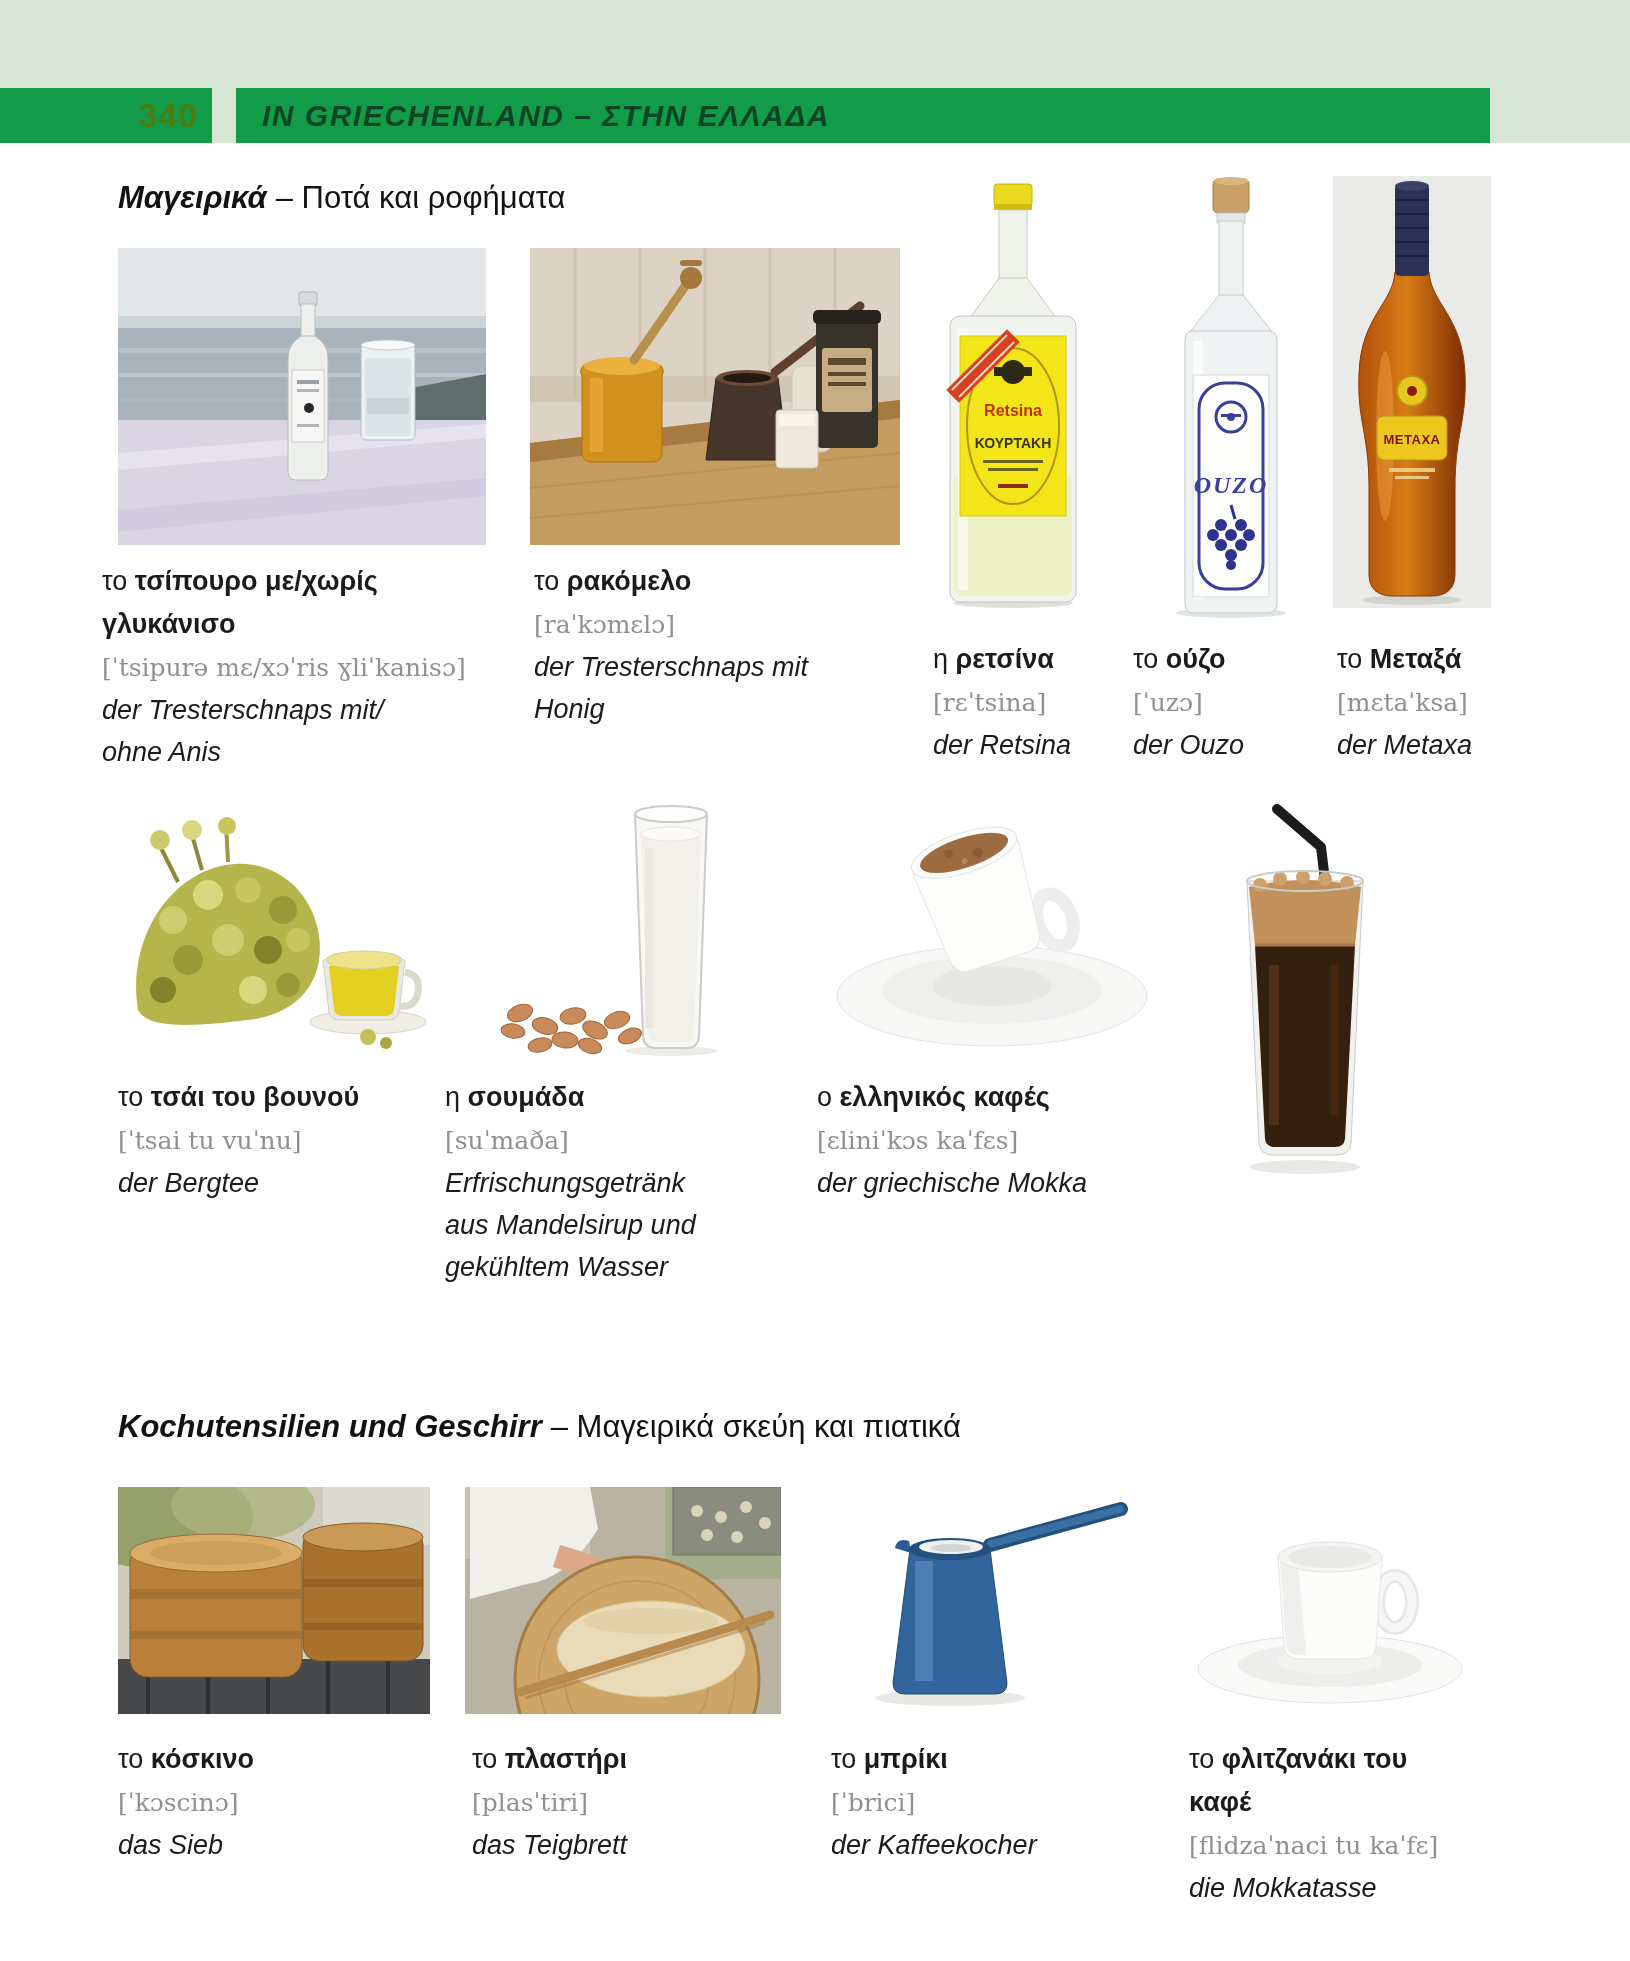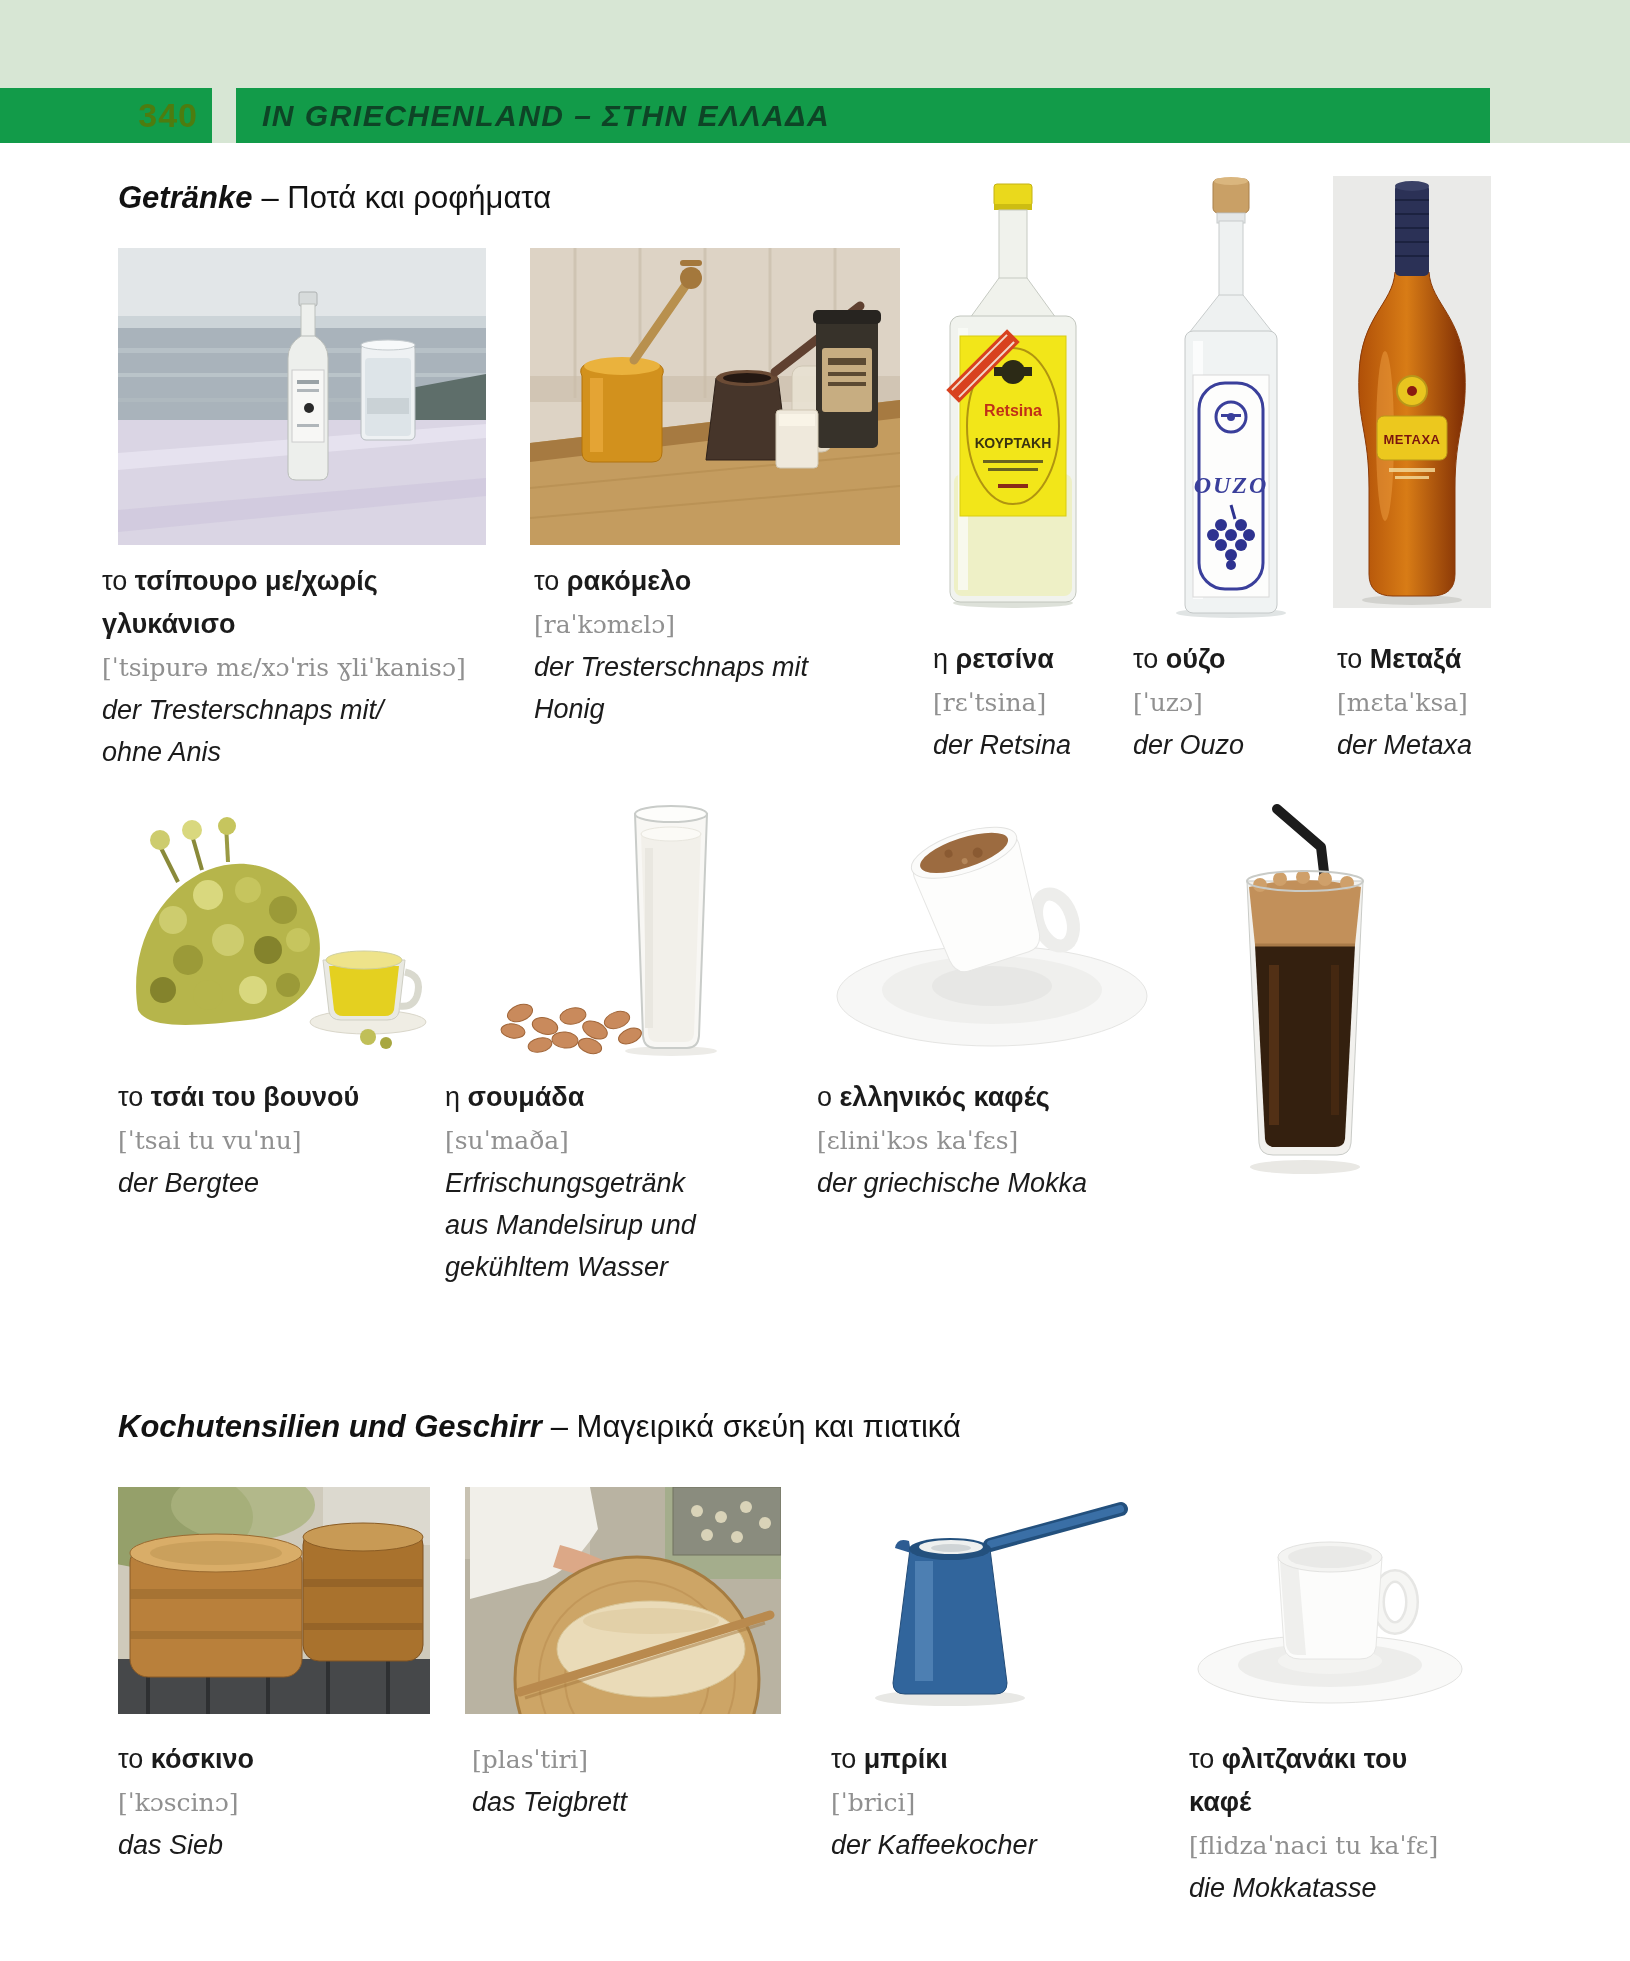--- a/index.html
+++ b/index.html
@@ -35,21 +35,21 @@
 <div class="page">
 
   <div class="band-light"></div>
   <div class="band-row"></div>
   <div class="band-dark-a"></div>
   <div class="band-dark-b"></div>
   <div class="page-num">340</div>
   <div class="header-title">IN GRIECHENLAND – ΣΤΗΝ ΕΛΛΑΔΑ</div>
 
   <div class="sec-title" style="left:118px;top:178px;">
-    <span class="de-t">Getränke</span><span class="gr-t">– Ποτά και ροφήματα</span>
+    <span class="de-t">Μαγειρικά</span><span class="gr-t">– Ποτά και ροφήματα</span>
   </div>
 
   <div class="photo" style="left:118px;top:248px;width:368px;height:297px">
     <svg width="368" height="297" viewBox="0 0 368 297">
       <rect width="368" height="90" fill="#e2e6e8"></rect>
       <rect y="68" width="368" height="112" fill="#a9b3bb"></rect>
       <rect y="68" width="368" height="12" fill="#ccd4d8"></rect>
       <rect y="100" width="368" height="5" fill="#bec7cc" opacity=".7"></rect>
       <rect y="125" width="368" height="4" fill="#c6ced2" opacity=".6"></rect>
       <rect y="150" width="368" height="4" fill="#b4bdc2" opacity=".6"></rect>
@@ -488,20 +488,21 @@
     </svg>
   </div>
 
   <div class="cap" style="left:118px;top:1738px;width:300px">
     <div class="gr"><span>το</span> <b>κόσκινο</b></div>
     <div class="ipa">[ˈkɔscinɔ]</div>
     <div class="de">das Sieb</div>
   </div>
 
   <div class="cap" style="left:472px;top:1738px;width:320px">
+    <div class="gr"><span>το</span> <b>πλαστήρι</b></div>
     <div class="ipa">[plasˈtiri]</div>
     <div class="de">das Teigbrett</div>
   </div>
 
   <div class="cap" style="left:831px;top:1738px;width:330px">
     <div class="gr"><span>το</span> <b>μπρίκι</b></div>
     <div class="ipa">[ˈbrici]</div>
     <div class="de">der Kaffeekocher</div>
   </div>
 

